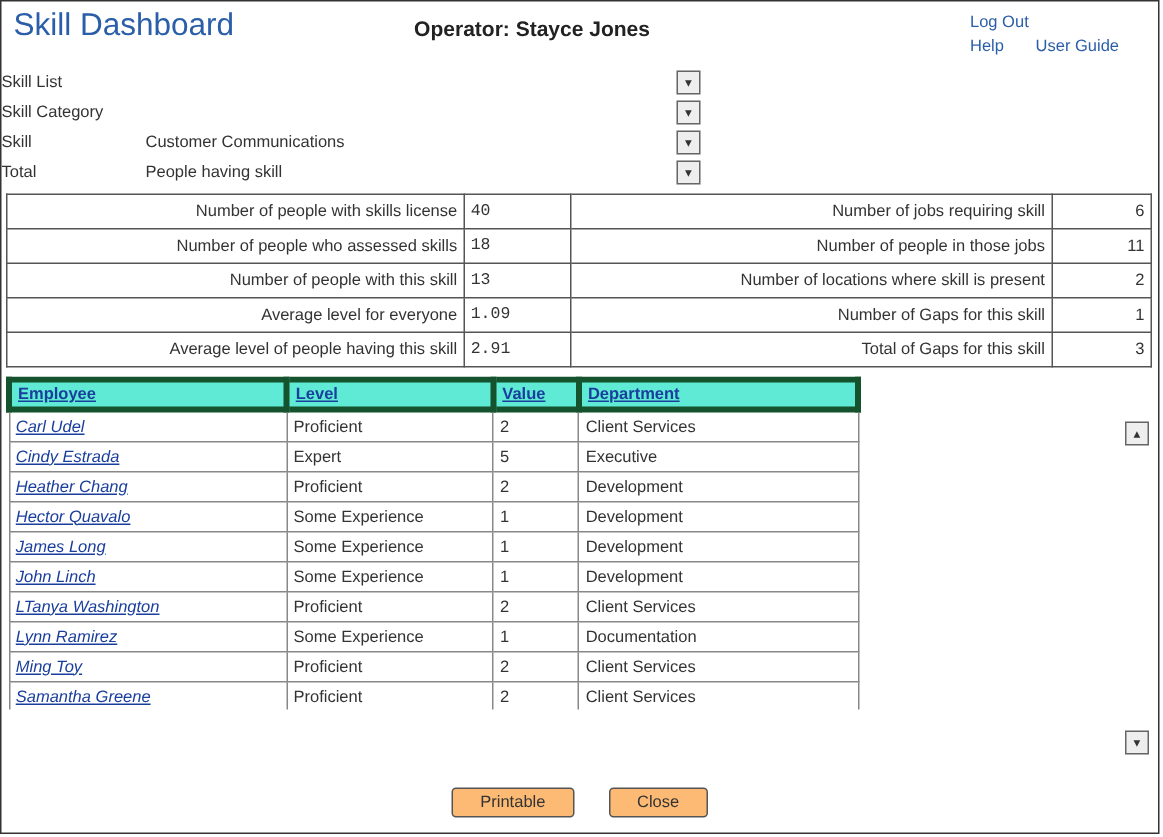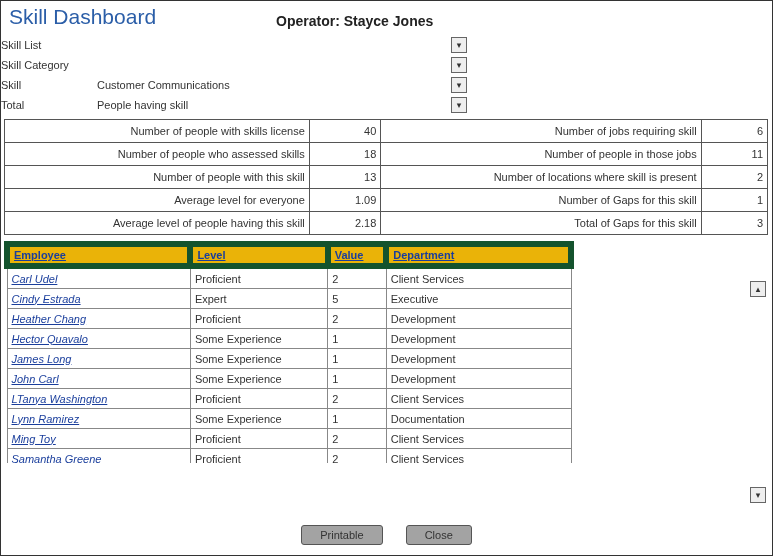--- a/index.html
+++ b/index.html
@@ -12,21 +12,21 @@
   }
   .container {
     border: 1px solid #333;
     width: 771px;
     height: 554px;
     position: relative;
     background: #fff;
   }
   .header {
     display: flex;
-    align-items: flex-end;
+    align-items: flex-start;
     padding: 4px 8px 2px 8px;
   }
   .title {
     font-family: Verdana, Geneva, sans-serif;
     font-size: 21px;
     color: #2b5ea8;
     flex: 0 0 auto;
     margin-right: 120px;
   }
   .operator {
@@ -84,42 +84,42 @@
     border-collapse: collapse;
     width: 764px;
     margin: 0 3px;
   }
   .stats td {
     border: 1px solid #555;
     padding: 2px 4px;
     height: 18px;
   }
   .stats .lbl { text-align: right; width: 285px; }
-  .stats .val { text-align: right; width: 60px; font-weight: normal; }
+  .stats .val { text-align: left; width: 60px; font-weight: normal; font-family: Liberation Mono, monospace; }
   .stats .lbl2 { text-align: right; width: 300px; }
   .stats .val2 { text-align: right; width: 55px; }
   .grid-wrap {
     margin: 6px 3px 0 3px;
     position: relative;
     height: 222px;
     overflow: hidden;
     border-right: 14px solid transparent;
   }
   .grid {
     border-collapse: collapse;
     width: 570px;
   }
   .grid th {
-    background: #eab308;
+    background: #5eead4;
     text-align: left;
     padding: 2px 4px;
     font-weight: bold;
     color: #1a3e9c;
     text-decoration: underline;
-    border: 6px solid #14532d;
+    border: 4px solid #14532d;
     font-size: 11px;
   }
   .grid td {
     border: 1px solid #888;
     padding: 2px 4px;
     font-size: 11px;
     height: 15px;
   }
   .grid td.emp a {
     color: #1a3e9c;
@@ -148,38 +148,43 @@
     position: absolute;
     bottom: 10px;
     left: 0;
     width: 100%;
     text-align: center;
   }
   .btn {
     display: inline-block;
     border: 1px solid #555;
     border-radius: 3px;
-    background: #a3a3a3;
+    background: #fdba74;
     padding: 3px 18px;
     font-size: 11px;
     margin: 0 10px;
     cursor: pointer;
   }
 </style>
 </head>
 <body>
 
 <div class="container">
 
   <div class="header">
     <div class="title">Skill Dashboard</div>
     <div class="operator">
       <span>Operator:</span>
       <span>Stayce Jones</span>
     </div>
+    <div class="toplinks">
+      <a href="#">Log Out</a><br>
+      <a href="#">Help</a>
+      <a href="#">User Guide</a>
+    </div>
   </div>
 
   <div class="filters">
     <div class="filter-row">
       <div class="filter-label">Skill List</div>
       <div class="filter-value"></div>
       <div class="dd">▾</div>
     </div>
     <div class="filter-row">
       <div class="filter-label">Skill Category</div>
@@ -219,21 +224,21 @@
           <td class="val2">2</td>
         </tr>
         <tr>
           <td class="lbl">Average level for everyone</td>
           <td class="val">1.09</td>
           <td class="lbl2">Number of Gaps for this skill</td>
           <td class="val2">1</td>
         </tr>
         <tr>
           <td class="lbl">Average level of people having this skill</td>
-          <td class="val">2.18</td>
+          <td class="val">2.91</td>
           <td class="lbl2">Total of Gaps for this skill</td>
           <td class="val2">3</td>
         </tr>
       </tbody>
   </table>
 
   <div class="grid-wrap">
     <table class="grid">
       <thead>
         <tr>
@@ -268,21 +273,21 @@
             <td>1</td>
             <td>Development</td>
           </tr>
           <tr>
             <td class="emp"><a href="#">James Long</a></td>
             <td>Some Experience</td>
             <td>1</td>
             <td>Development</td>
           </tr>
           <tr>
-            <td class="emp"><a href="#">John Carl</a></td>
+            <td class="emp"><a href="#">John Linch</a></td>
             <td>Some Experience</td>
             <td>1</td>
             <td>Development</td>
           </tr>
           <tr>
             <td class="emp"><a href="#">LTanya Washington</a></td>
             <td>Proficient</td>
             <td>2</td>
             <td>Client Services</td>
           </tr>

